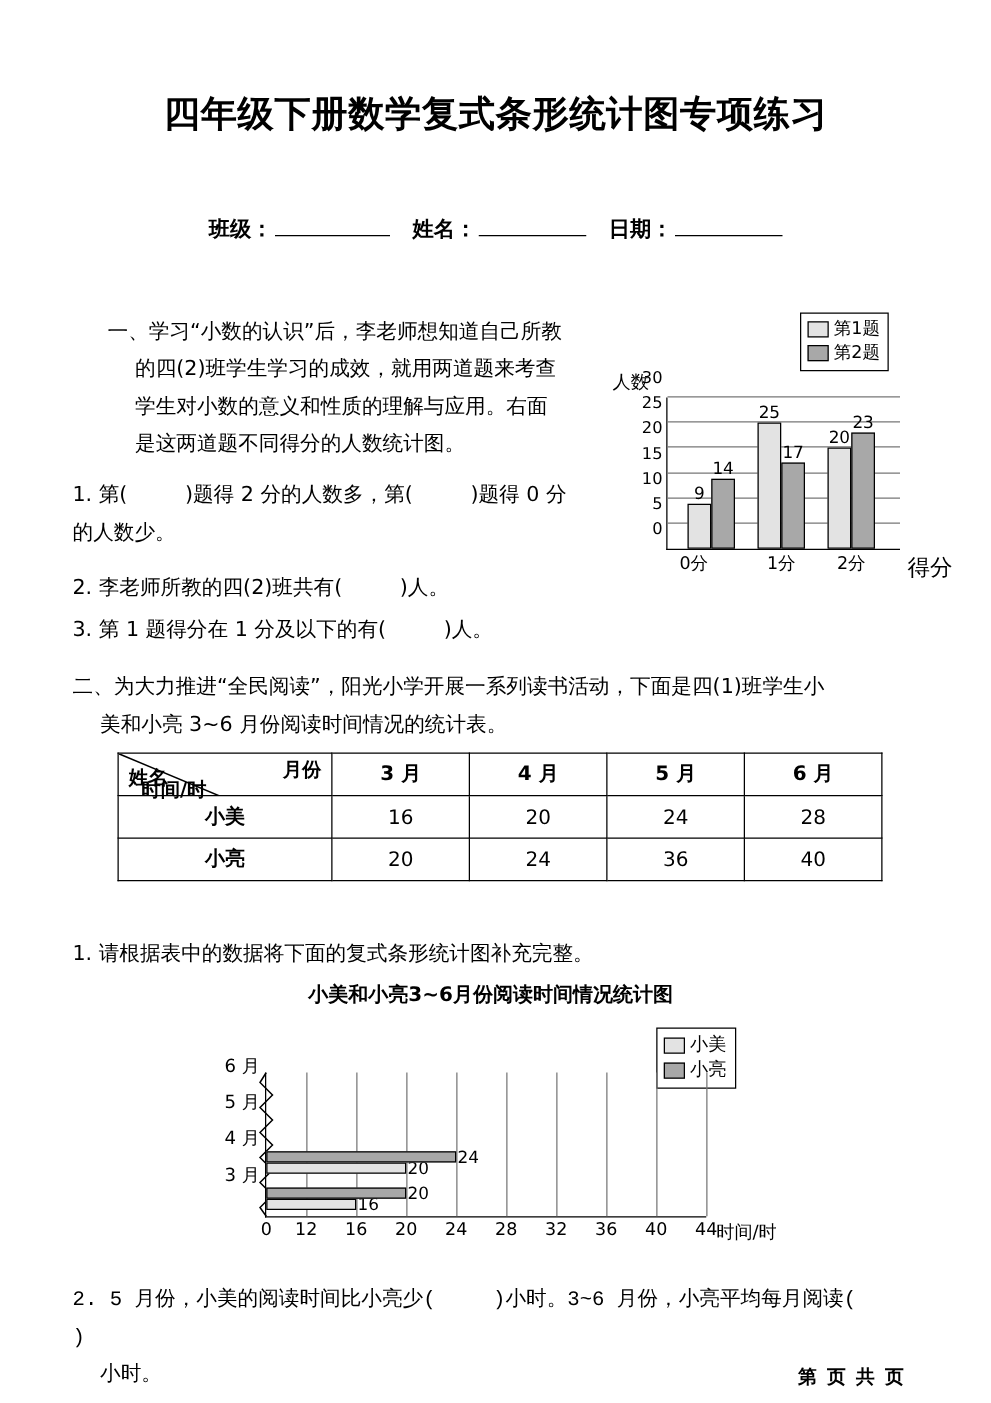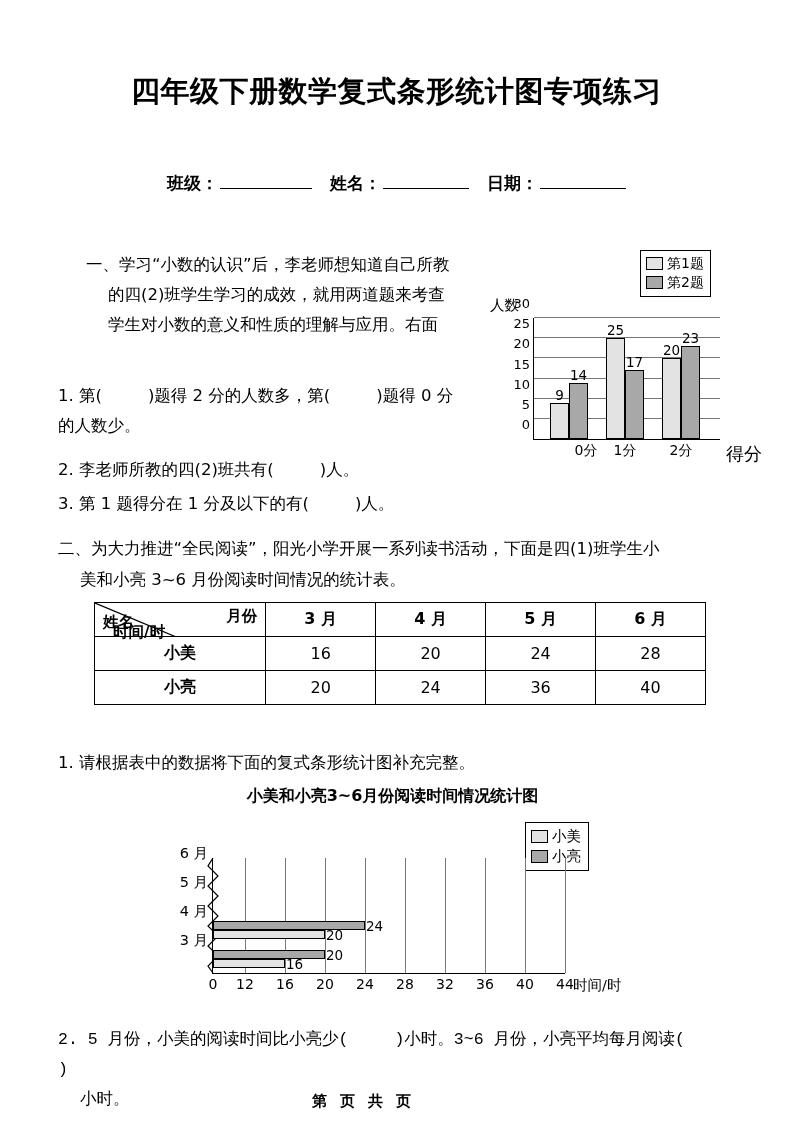--- a/index.html
+++ b/index.html
@@ -383,44 +383,45 @@
     font-family: Liberation Mono, monospace;
     line-height: 30px;
   }
   .q2-2 .ind { margin-left: 22px; }
 
   .footer {
     position: absolute;
     top: 1092px;
     left: 0;
     width: 725px;
-    text-align: center;
+    text-align: right;
     font-size: 15px;
     font-weight: bold;
-    font-family: Liberation Mono, monospace;
+    font-family: Liberation Sans, sans-serif;
     letter-spacing: 2px;
   }
 </style>
 </head>
 <body>
 
 <div class="page">
 
   <div class="title">四年级下册数学复式条形统计图专项练习</div>
 
   <div class="info-line">
     <span class="field"><span>班级：</span><span class="blank"></span></span>
     <span class="field"><span>姓名：</span><span class="blank short"></span></span>
     <span class="field"><span>日期：</span><span class="blank short"></span></span>
   </div>
 
   <div class="q-block sec1">
     <div class="lead">一、学习“小数的认识”后，李老师想知道自己所教</div>
     <div class="ind">的四(2)班学生学习的成效，就用两道题来考查</div>
     <div class="ind">学生对小数的意义和性质的理解与应用。右面</div>
+    <div class="ind">是这两道题不同得分的人数统计图。</div>
   </div>
 
   <div class="subq q1-1">
     <div>
       <span>1. 第(</span><span class="blank-paren"></span><span>)题得 2 分的人数多，第(</span><span class="blank-paren"></span><span>)题得 0 分</span>
     </div>
     <div>的人数少。</div>
   </div>
 
   <div class="subq q1-2">
@@ -462,21 +463,21 @@
       <span class="ytick" style="bottom:80.7px;">20</span>
       <span class="ytick" style="bottom:100.8px;">25</span>
       <span class="ytick" style="bottom:121px;">30</span>
 
       <div class="bar light" style="left:16px;  width:19px; height:36.3px;">
         <span class="bar-val">9</span>
       </div>
       <div class="bar dark" style="left:35px;  width:19px; height:56.5px;">
         <span class="bar-val">14</span>
       </div>
-      <span class="xcat" style="left:52px;">0分</span>
+      <span class="xcat" style="left:21px;">0分</span>
 
       <div class="bar light" style="left:72px;  width:19px; height:100.8px;">
         <span class="bar-val">25</span>
       </div>
       <div class="bar dark" style="left:91px;  width:19px; height:68.6px;">
         <span class="bar-val">17</span>
       </div>
       <span class="xcat" style="left:91px;">1分</span>
 
       <div class="bar light" style="left:128px; width:19px; height:80.7px;">

